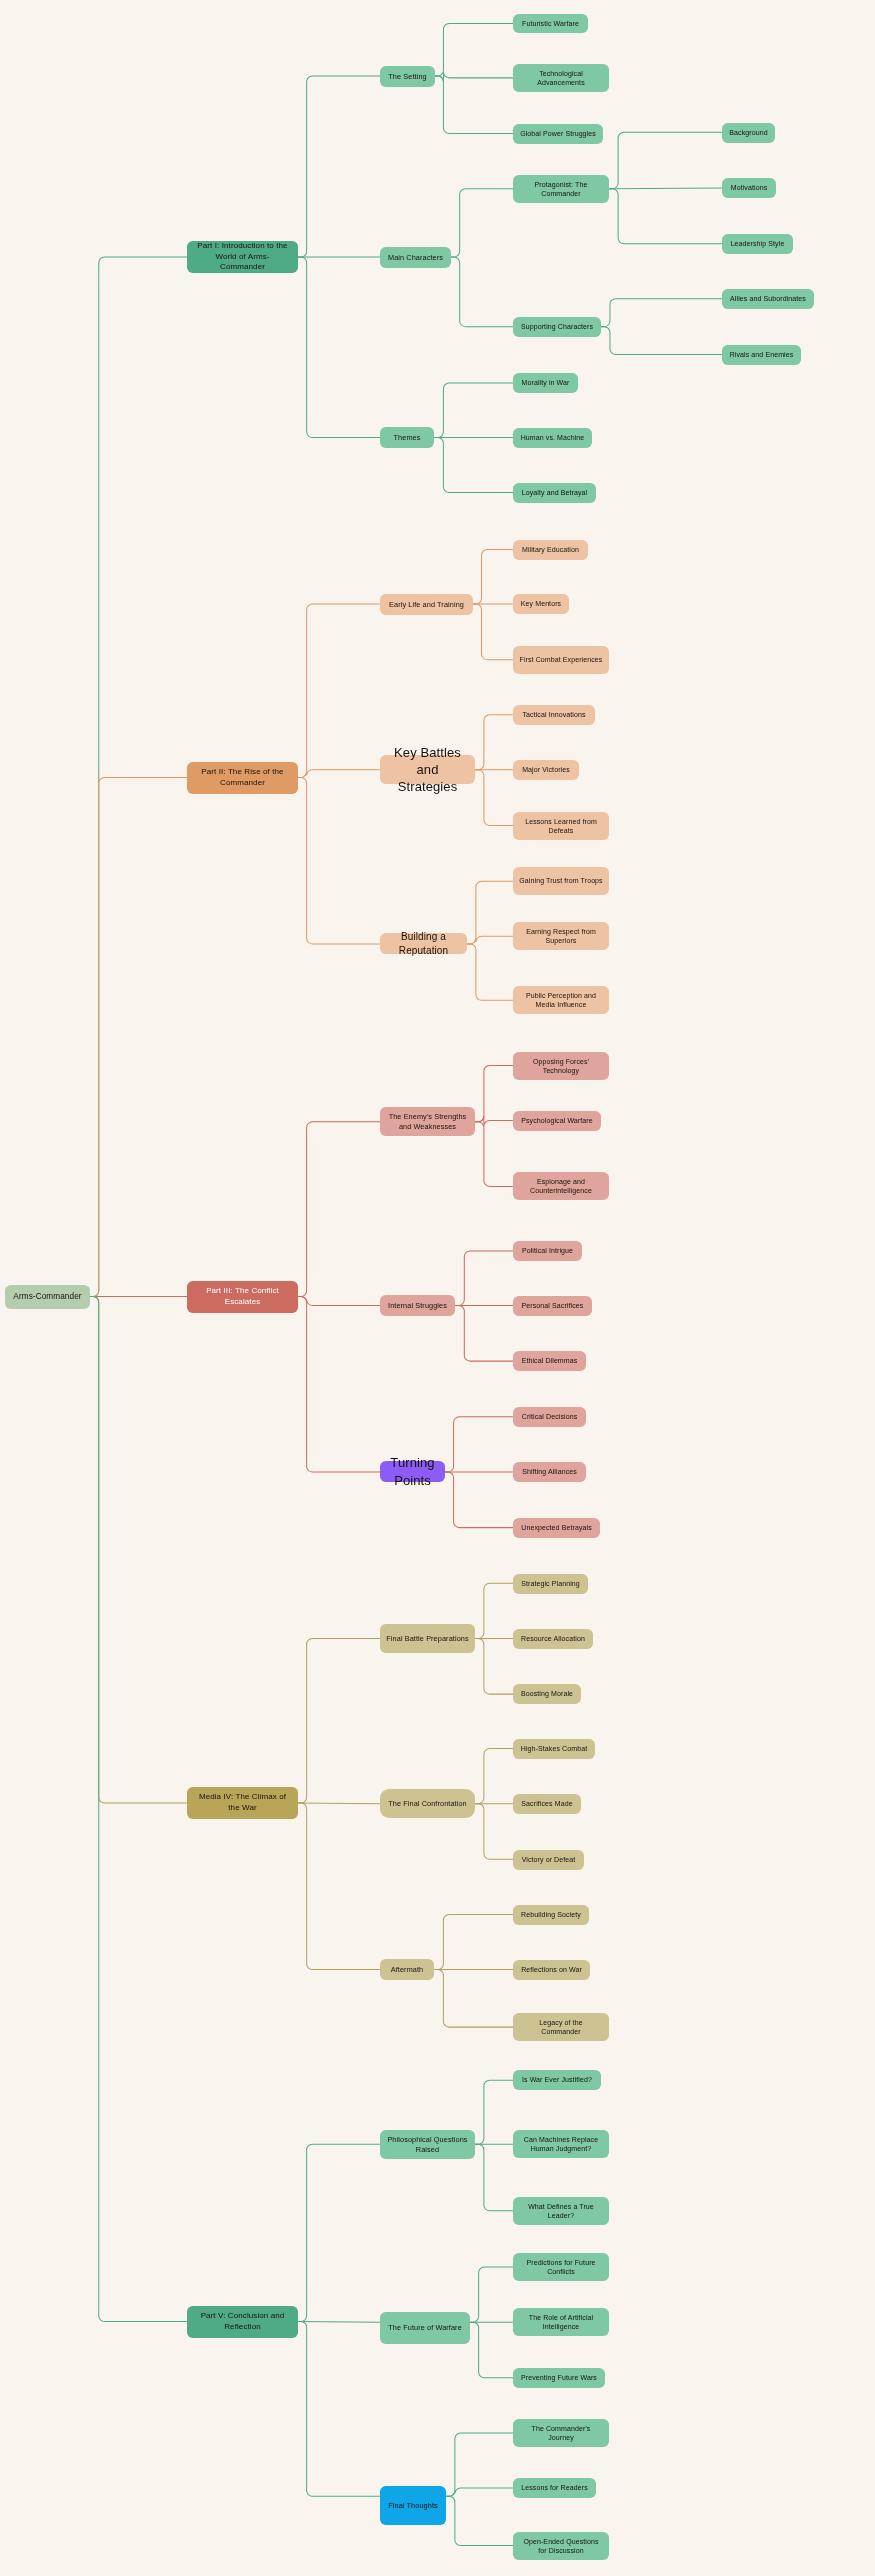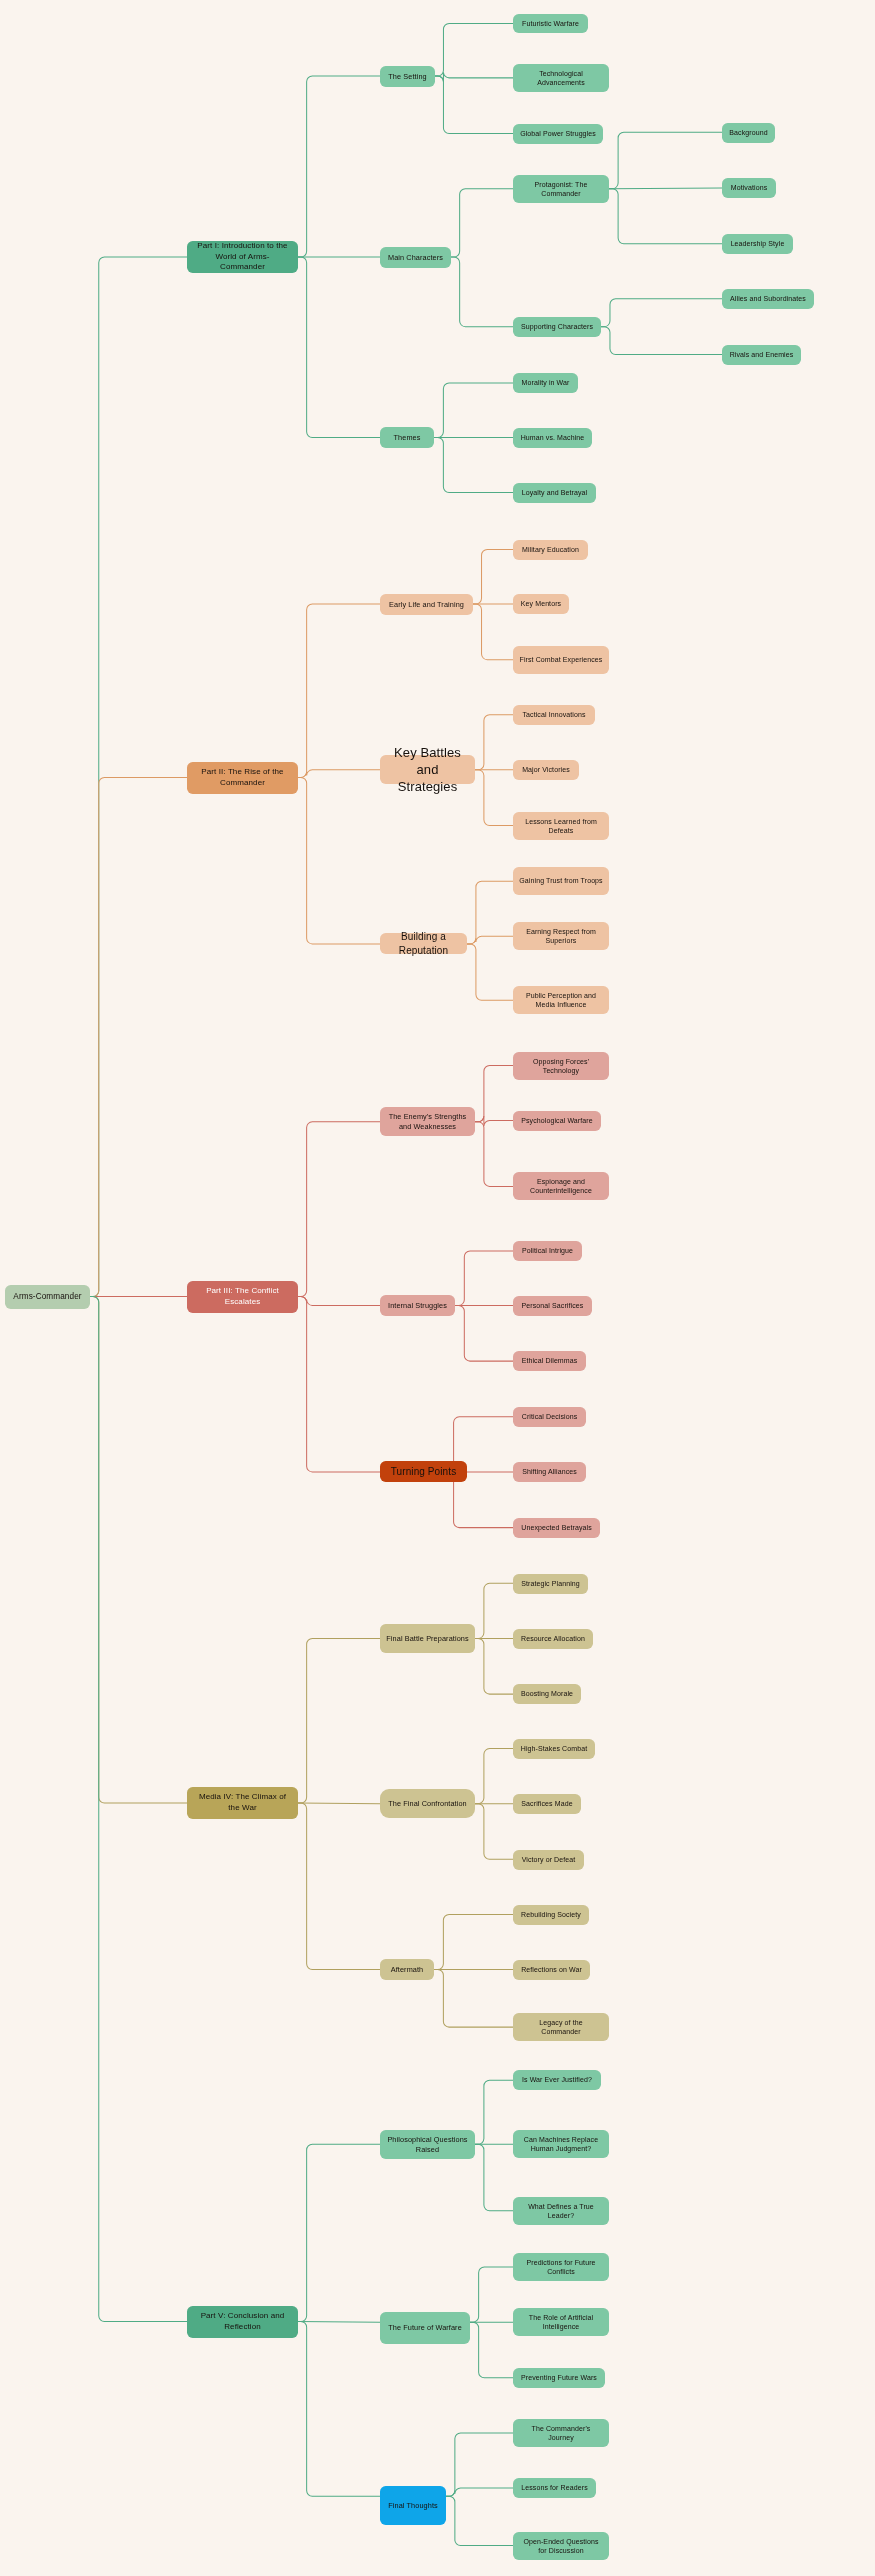--- a/index.html
+++ b/index.html
@@ -229,21 +229,21 @@
       </div>
       <div class="node" style="left: 513px; width: 69px; height: 19.6px; top: 1241px; background: rgb(223, 164, 156); font-size: 7px;">
         <span class="lbl">Political Intrigue</span>
       </div>
       <div class="node" style="left: 513px; width: 79px; height: 19.6px; top: 1296px; background: rgb(223, 164, 156); font-size: 7px;">
         <span class="lbl">Personal Sacrifices</span>
       </div>
       <div class="node" style="left: 513px; width: 73px; height: 19.6px; top: 1351px; background: rgb(223, 164, 156); font-size: 7px;">
         <span class="lbl">Ethical Dilemmas</span>
       </div>
-      <div class="node" style="left: 380px; width: 87px; height: 21px; top: 1461px; background: #c2410c; font-size: 10px;">
+      <div class="node" style="left: 380px; width: 65px; height: 21px; top: 1461px; background: #8b5cf6; font-size: 13px;">
         <span class="lbl">Turning Points</span>
       </div>
       <div class="node" style="left: 513px; width: 73px; height: 19.6px; top: 1407px; background: rgb(223, 164, 156); font-size: 7px;">
         <span class="lbl">Critical Decisions</span>
       </div>
       <div class="node" style="left: 513px; width: 73px; height: 19.6px; top: 1462px; background: rgb(223, 164, 156); font-size: 7px;">
         <span class="lbl">Shifting Alliances</span>
       </div>
       <div class="node" style="left: 513px; width: 87px; height: 19.6px; top: 1518px; background: rgb(223, 164, 156); font-size: 7px;">
         <span class="lbl">Unexpected Betrayals</span>

